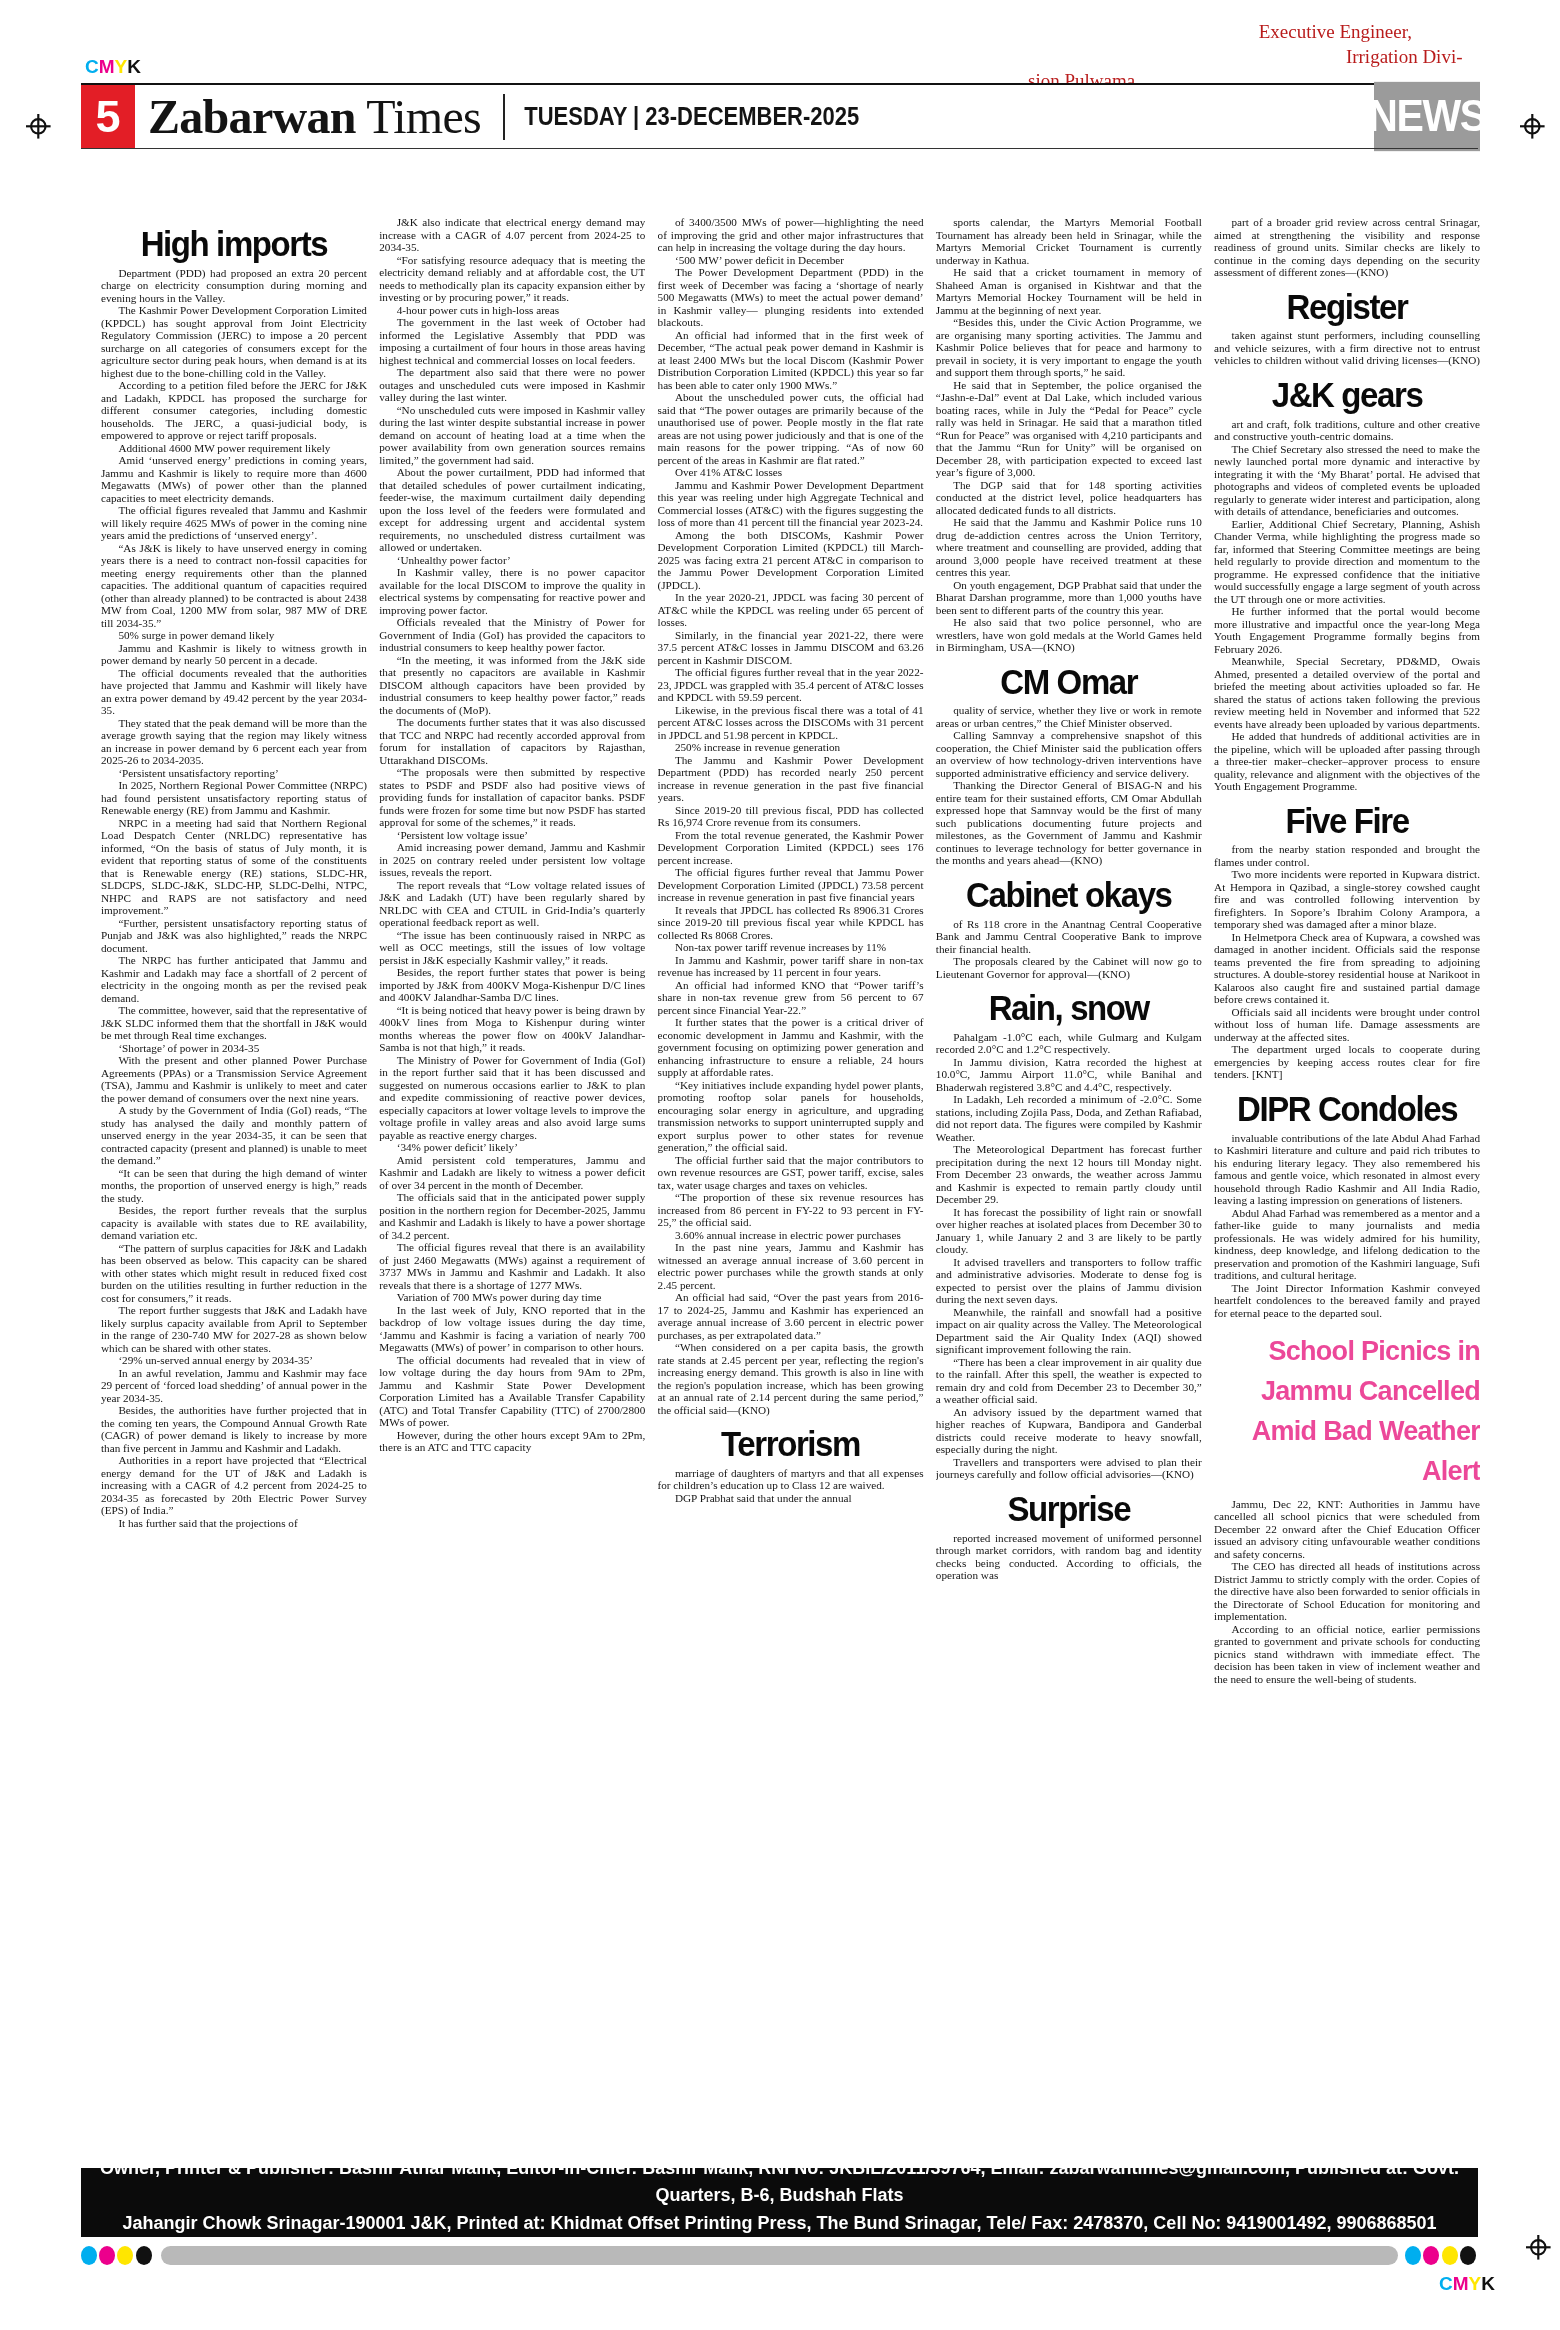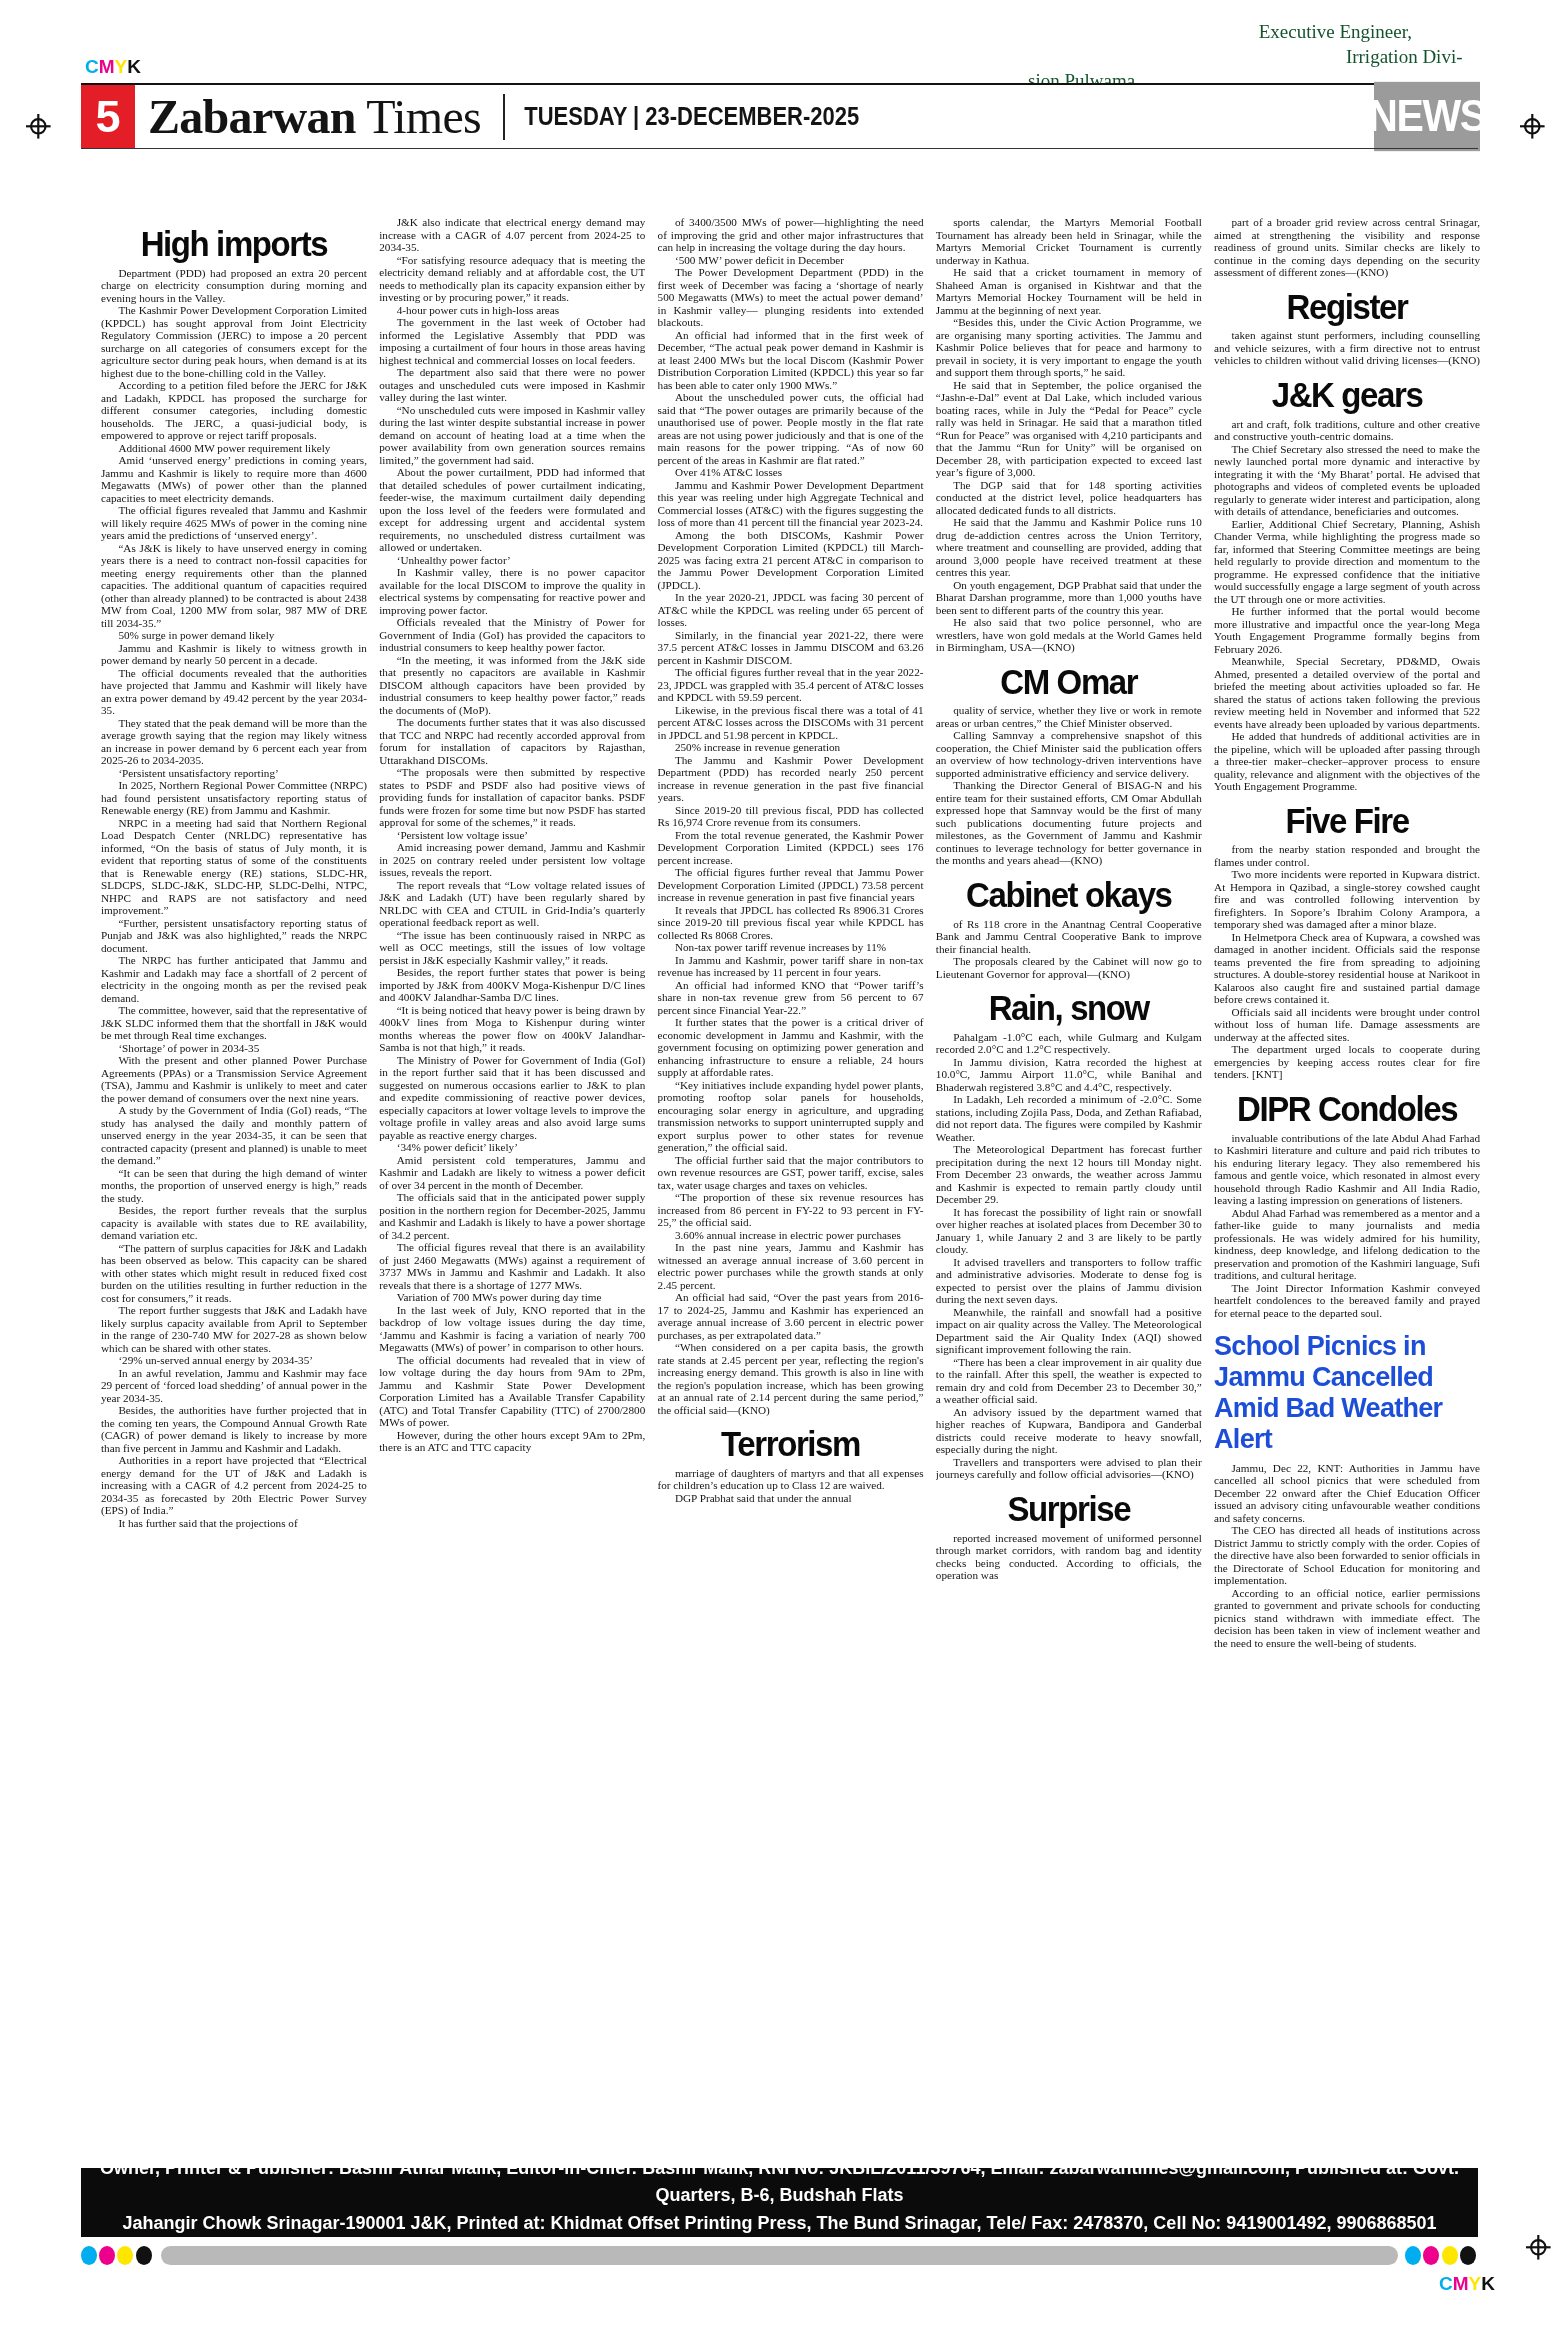--- a/index.html
+++ b/index.html
@@ -7,21 +7,21 @@
         font-family:"Liberation Serif",serif;color:#141414;}
   
   .cmyk{position:absolute;font-family:"Liberation Sans",sans-serif;font-weight:bold;font-size:19px;letter-spacing:0;}
   .cmyk-top{left:85px;top:56px;}
   .cmyk-bottom{left:1439px;top:2273px;}
   .reg-mark{position:absolute;width:24.6px;height:24.6px;}
   .reg-left{left:26px;top:114px;}
   .reg-right{left:1520px;top:114px;}
   .reg-bottom{left:1526px;top:2235px;}
   .stray{position:absolute;left:927px;top:20px;width:550px;font-family:"Liberation Serif",serif;
-         font-size:19px;color:#14532d;}
+         font-size:19px;color:#b91c1c;}
   .stray div{line-height:24.6px;}
   .stray .s0{text-align:right;padding-right:65px;}
   .stray .s1{text-align:right;padding-right:14.5px;}
   .stray .s2{text-align:left;padding-left:101px;}
   
   .rule-top{position:absolute;left:81px;top:83px;width:1397px;height:2.2px;background:#111;}
   .rule-under{position:absolute;left:81px;top:148px;width:1397px;height:1.4px;background:#333;}
   .masthead{position:absolute;left:81px;top:85px;width:1399px;height:63px;background:#fff;display:flex;align-items:center;}
   .pagenum-box{width:54px;height:63px;background:#e31e26;color:#fff;display:flex;align-items:center;justify-content:center;
        font-family:"Liberation Sans",sans-serif;font-weight:bold;font-size:45px;}
@@ -37,22 +37,22 @@
   .banner{position:absolute;left:81px;top:162px;width:1397px;height:62px;background:#0b0b0b;color:#fff;
       display:flex;align-items:center;font-family:"Liberation Sans",sans-serif;font-weight:bold;
       font-size:45px;letter-spacing:-1.4px;padding-left:13px;box-sizing:border-box;transform-origin:left center;}
   .banner span{display:inline-block;transform:scale(0.95,1.25);}
   
   .cols{position:absolute;left:101px;top:216px;width:1379px;height:1929px;display:flex;gap:12.3px;overflow:hidden;}
   .col{width:266px;height:100%;overflow:hidden;text-align:justify;font-size:11.2px;line-height:12.5px;}
   .col p{margin:0;text-indent:17.4px;}
   .col .headline{font-family:"Liberation Sans",sans-serif;font-weight:800;font-size:33px;line-height:35px;
       letter-spacing:-1.4px;text-align:center;text-indent:0;margin:10px 0 5.8px;color:#0a0a0a;transform:scaleY(1.05);}
-  .col .headline2{font-family:"Liberation Sans",sans-serif;font-weight:800;font-size:27px;line-height:31px;
-      letter-spacing:-0.7px;text-align:left;text-indent:0;margin:11.6px 0 7.2px;color:#1d4ed8;}
+  .col .headline2{font-family:"Liberation Sans",sans-serif;font-weight:800;font-size:27px;line-height:40px;
+      letter-spacing:-0.7px;text-align:right;text-indent:0;margin:11.6px 0 7.2px;color:#ec4899;}
   
   .footer-bar{position:absolute;left:81px;top:2168px;width:1397px;height:69px;background:#0b0b0b;color:#fff;
       display:flex;flex-direction:column;align-items:center;justify-content:flex-end;
       font-family:"Liberation Sans",sans-serif;font-weight:bold;font-size:18px;line-height:27.5px;text-align:center;}
   .dots-row{position:absolute;left:81px;top:2244px;width:1397px;height:22px;display:flex;align-items:center;}
   .dot{width:16px;height:19px;border-radius:50%;margin-right:2.2px;flex:0 0 auto;}
   .gray-bar{height:19px;border-radius:9.4px;background:#b9b9b9;flex:1 1 auto;margin:0 7.2px;}
 </style>
 </head>
 <body>

